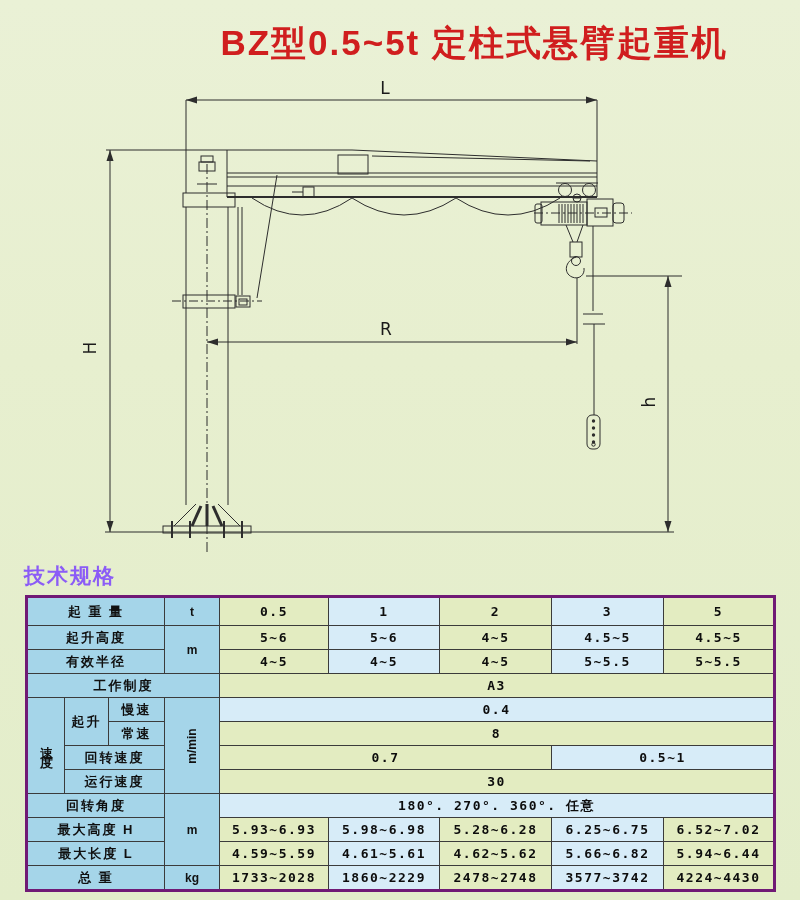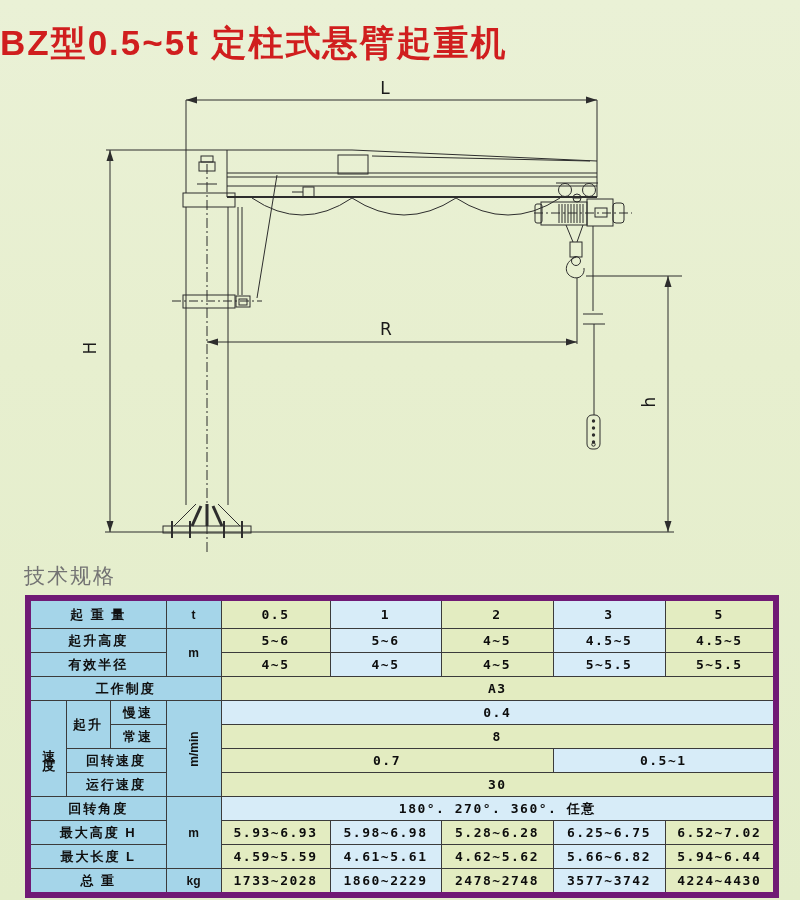--- a/index.html
+++ b/index.html
@@ -2,45 +2,45 @@
 <html><head>
 <meta charset="utf-8">
 <style>
   html,body{margin:0;padding:0;}
   body{
     width:800px;height:900px;position:relative;overflow:hidden;
     background:linear-gradient(180deg,#eaf1d6 0%,#e7efcf 40%,#e3edca 100%);
     font-family:"Liberation Sans", sans-serif;color:#111;
   }
   .title{
-    position:absolute;top:20px;left:0;width:728px;text-align:left;
+    position:absolute;top:20px;left:0;width:728px;text-align:right;
     font-size:35px;font-weight:bold;letter-spacing:2px;color:#d01e1e;
   }
   .section-title{
     position:absolute;top:562px;left:24px;
-    font-size:21px;font-weight:normal;letter-spacing:2px;color:#737373;
+    font-size:21px;font-weight:bold;letter-spacing:2px;color:#8b5cf6;
   }
   svg.drawing{position:absolute;top:80px;left:0;}
   svg.drawing line,svg.drawing path,svg.drawing rect,svg.drawing circle,svg.drawing polyline{
     stroke:#2d2d2d;fill:none;stroke-width:1;
   }
   svg.drawing text{fill:#1a1a1a;font-family:"DejaVu Sans",sans-serif;font-size:17px;stroke:none;}
   svg.drawing .arw{fill:#2d2d2d;stroke:none;}
   svg.drawing .thick{stroke-width:2;}
   svg.drawing .rib{stroke-width:3;}
   table.spec{
     position:absolute;top:595px;left:25px;width:748px;
     border-collapse:collapse;table-layout:fixed;
     font-size:13px;
   }
   table.spec td{
     border:1px solid #3b3b3b;text-align:center;vertical-align:middle;
     padding:0;overflow:hidden;height:23px;
   }
-  table.spec{border:6px solid #701a75;}
+  table.spec{border:3px solid #701a75;}
   tr.r1 td{height:27px;}
   td.lab{background:#a5d5e9;font-weight:bold;letter-spacing:2px;color:#101010;}
   td.unit{background:#a5d5e9;font-weight:bold;font-size:12px;letter-spacing:0;}
   td.g{background:#e3ecc1;margin-top:16px;}
   td.b{background:#d7ecf8;}
   td.val{font-family:"DejaVu Sans Mono",monospace;font-size:13px;letter-spacing:1.5px;font-weight:bold;color:#0d0d0d;}
   .vtext{writing-mode:vertical-rl;text-orientation:upright;letter-spacing:8px;display:inline-block;}
   .rot{display:inline-block;transform:rotate(-90deg);white-space:nowrap;font-size:12px;}
 </style>
 </head>

